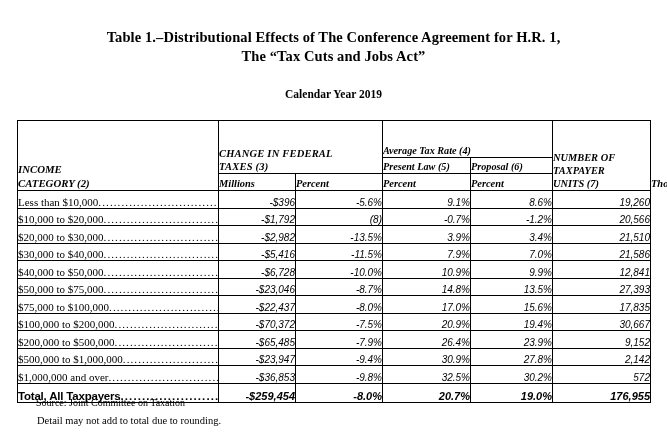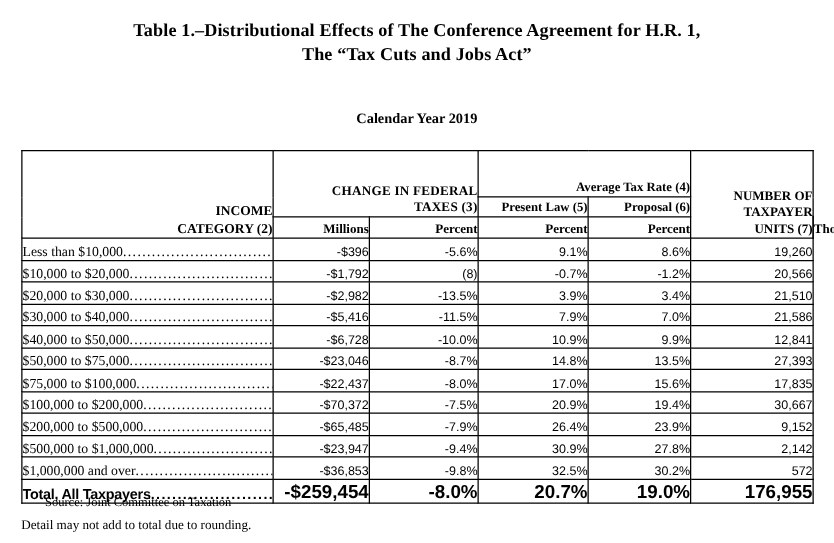--- a/index.html
+++ b/index.html
@@ -15,35 +15,35 @@
     overflow: hidden;
     position: relative;
   }
   .page {
     position: relative;
     width: 667px;
     height: 434px;
   }
   .title-block {
     text-align: center;
-    padding-top: 16px;
+    padding-top: 28px;
   }
   .title-line {
     font-family: "Liberation Serif", serif;
     font-weight: bold;
     font-size: 14.5px;
     line-height: 19px;
     letter-spacing: 0.1px;
   }
   .subtitle {
     text-align: center;
     font-family: "Liberation Serif", serif;
     font-weight: bold;
     font-size: 11.5px;
-    margin-top: 35px;
+    margin-top: 22px;
   }
   .table-wrap {
     position: absolute;
     left: 17px;
     top: 120px;
     width: 633px;
   }
   table.jct {
     border-collapse: collapse;
     width: 633px;
@@ -51,23 +51,24 @@
   }
   table.jct td, table.jct th {
     border: 1px solid #000;
     padding: 0;
     vertical-align: bottom;
   }
   .outer-top td, .outer-top th { border-top: 1.6px solid #000; }
   .hdr {
     font-family: "Liberation Serif", serif;
     font-weight: bold;
-    text-align: right;
+    text-align: left;
     font-size: 10.5px;
     line-height: 12.5px;
+    font-style: italic;
   }
   .hdr-big {
     font-size: 10.5px;
     letter-spacing: 0.2px;
   }
   .hdr-cat {
     height: 52px;
     vertical-align: middle;
     font-size: 10.8px;
     line-height: 14px;
@@ -109,35 +110,36 @@
     vertical-align: middle;
   }
   td.num {
     font-family: "Liberation Sans", sans-serif;
     font-size: 10px;
     height: 16.5px;
     text-align: right;
     padding-right: 5px;
     vertical-align: middle;
     white-space: nowrap;
+    font-style: italic;
   }
   tr.total td {
     border-top: 1.8px solid #000;
     border-bottom: 1.8px solid #000;
     font-weight: bold;
     height: 18px;
   }
   tr.total td.cat {
     font-family: "Liberation Sans", sans-serif;
     font-size: 11.5px;
     letter-spacing: -0.2px;
   }
   tr.total td.num {
     font-family: "Liberation Sans", sans-serif;
-    font-size: 15px;
+    font-size: 11px;
   }
   .leader {
     display: inline-block;
     overflow: hidden;
     white-space: nowrap;
     vertical-align: bottom;
     width: 100%;
   }
   .leader .lbl { }
   .leader .dots {
@@ -154,20 +156,21 @@
     font-weight: normal;
     font-size: 10px;
     line-height: 14px;
     padding-left: 19px;
   }
   .fn-detail {
     font-family: "Liberation Serif", serif;
     font-size: 10.5px;
     line-height: 15px;
     margin-top: 3px;
+    margin-left: 20px;
   }
 </style>
 </head>
 <body>
 
 <div class="page">
 
   <div class="title-block">
     <div class="title-line">Table 1.–Distributional Effects of The Conference Agreement for H.R. 1,</div>
     <div class="title-line">The “Tax Cuts and Jobs Act”</div>

